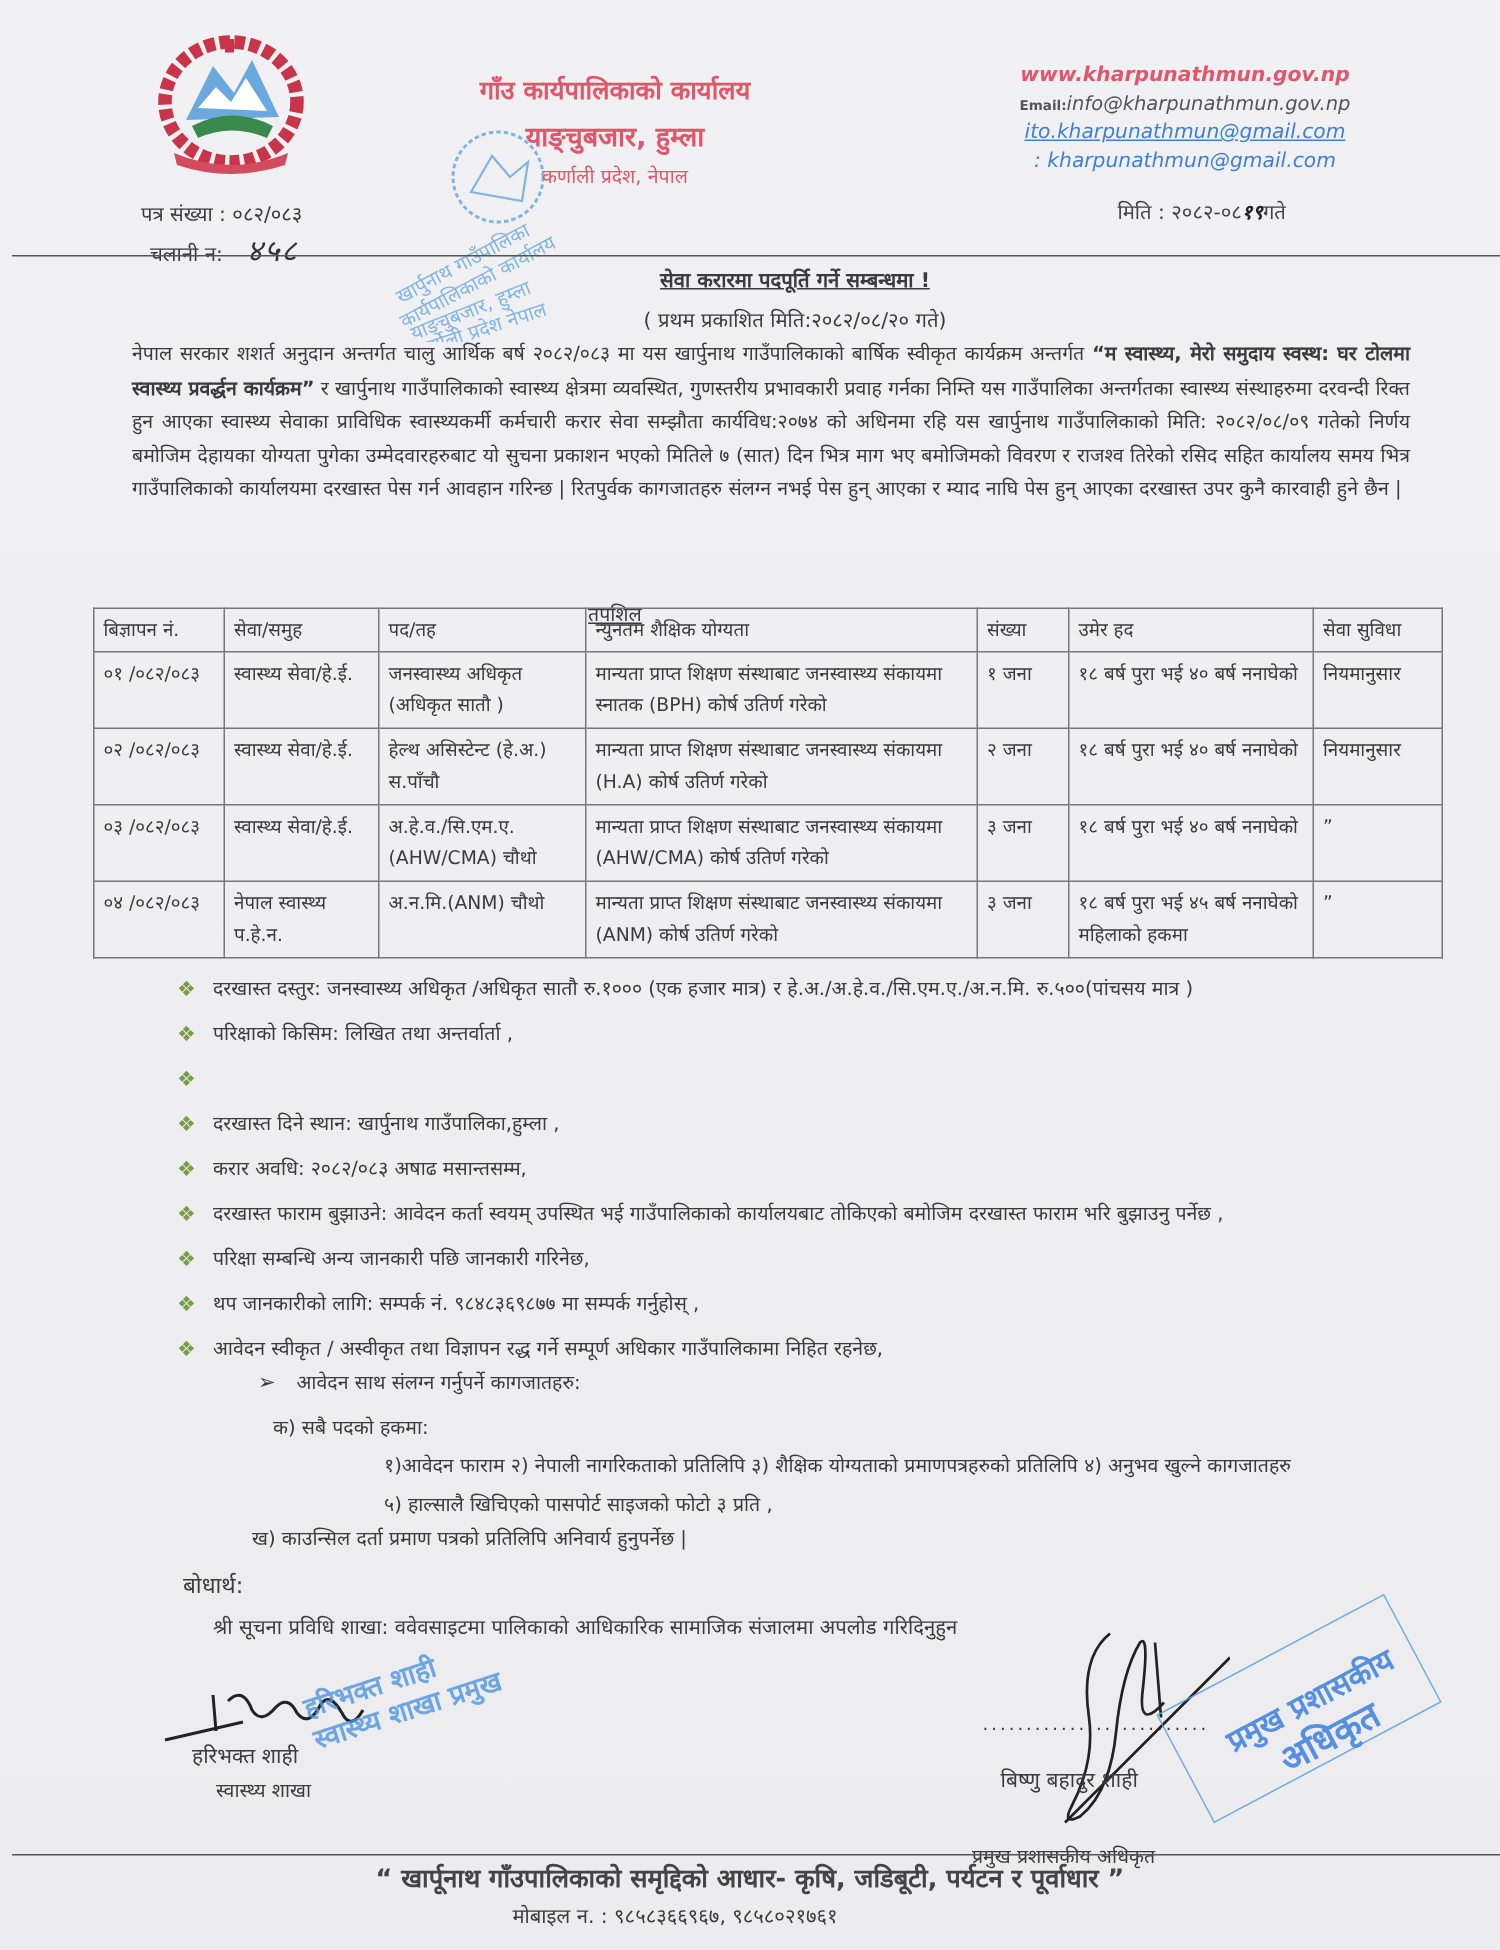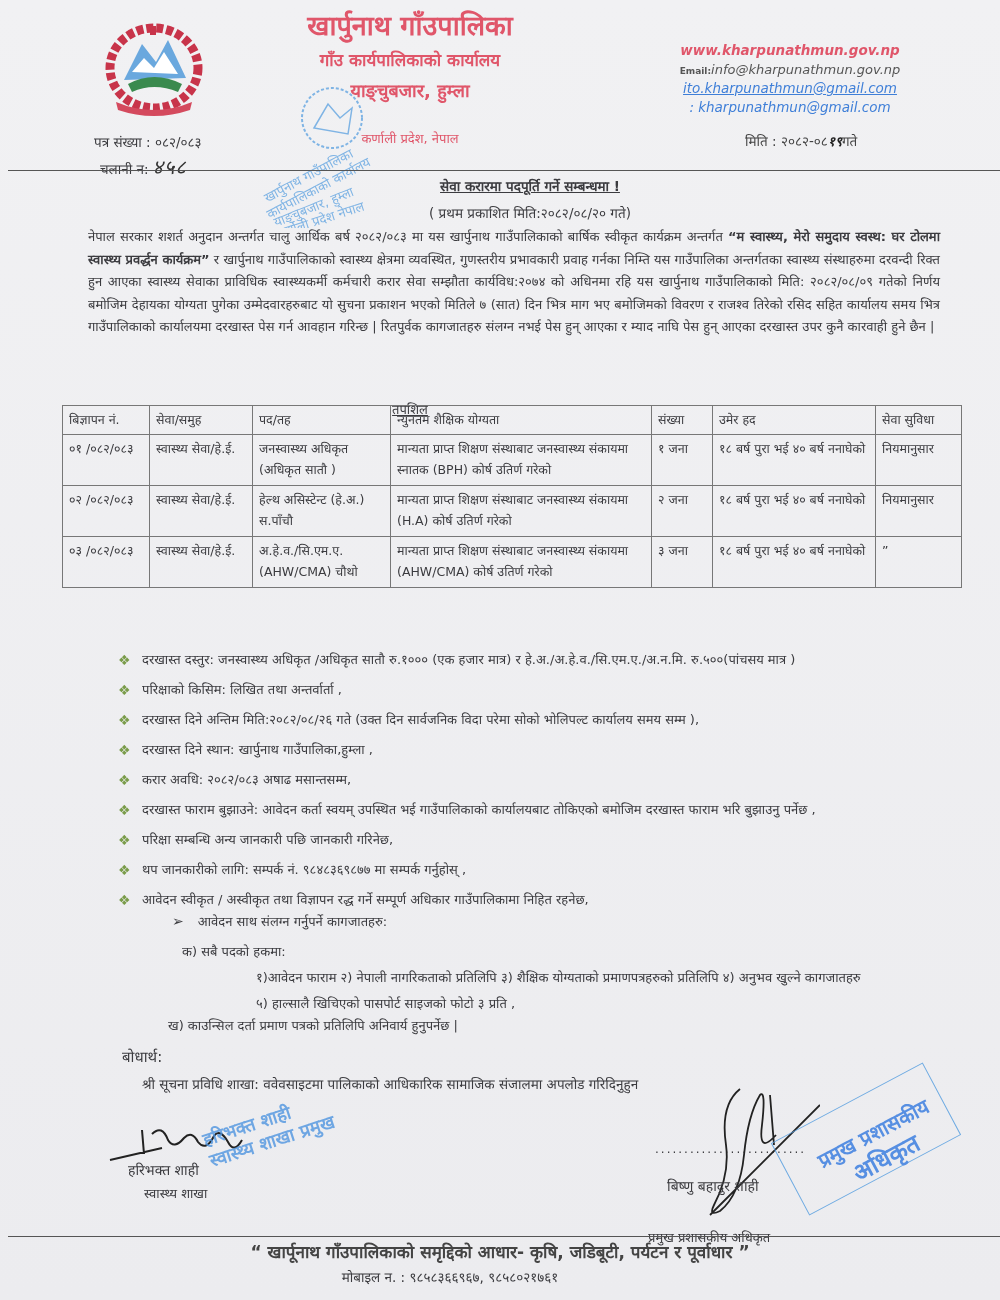--- a/index.html
+++ b/index.html
@@ -11,34 +11,34 @@
   }
   .page { position:absolute; inset:0; background:linear-gradient(180deg,#f1f1f3 0%,#ececef 100%); }
   .abs { position:absolute; }
 
   
   .emblem { left:98px; top:22px; width:112px; height:96px; }
   .head-title { left:0; width:1000px; text-align:center; color:#e0566a; }
   .t1 { top:6px; font-size:27px; font-weight:bold; left:200px; width:420px; }
   .t2 { top:48px; font-size:17px; left:200px; width:420px; font-weight:bold; }
   .t3 { top:78px; font-size:18px; left:200px; width:420px; font-weight:bold; }
-  .t4 { top:108px; font-size:13px; left:200px; width:420px;margin-top:21px; }
+  .t4 { top:108px; font-size:13px; left:200px; width:420px; }
 
   .contact { left:640px; width:300px; text-align:center; font-style:italic; font-size:13.5px; }
   .c1 { top:42px; color:#e0566a; font-weight:bold; }
   .c2 { top:62px; color:#555; font-size:13px; }
   .c2 .lbl { font-size:9px; font-weight:bold; font-style:normal; }
   .c3 { top:80px; color:#3f7fd8; text-decoration:underline; }
   .c4 { top:99px; color:#3f7fd8; }
   .date { left:745px; top:132px; font-size:13.5px; color:#444; }
   .date .hand { font-family:"DejaVu Serif", serif; font-weight:bold; font-style:italic; color:#222; }
 
   .refno { left:94px; top:133px; font-size:13.5px; }
   .dispatch { left:100px; top:153px; font-size:13.5px; }
-  .dispatch .hand { font-family:"DejaVu Serif", serif; font-style:italic; font-size:20px; color:#333; margin-left:4px; letter-spacing:1px; }
+  .dispatch .hand { font-family:"DejaVu Serif", serif; font-style:italic; font-size:20px; color:#333; margin-left:16px; letter-spacing:1px; }
   .hrule { left:8px; width:992px; height:0; border-top:1.5px solid #555; }
   .r1 { top:170px; }
 
   
   .stamp { left:248px; top:78px; width:160px; height:150px; color:#5aa0e0; opacity:.75; }
 
   .subject { left:0; width:1000px; top:177px; text-align:center; font-size:13.5px; }
   .subject span { text-decoration:underline; font-weight:bold; margin-left:60px; }
   .pubdate { left:0; width:1000px; top:204px; text-align:center; font-size:13.5px; margin-left:30px; }
 
@@ -96,21 +96,20 @@
 
   <svg class="abs stamp" viewBox="0 0 160 150">
     <circle cx="84" cy="40" r="30" fill="none" stroke="#5aa0e0" stroke-width="2" stroke-dasharray="3 2"></circle>
     <polygon points="66,50 80,26 92,40 104,30 100,56" fill="none" stroke="#5aa0e0" stroke-width="1.5"></polygon>
     <text x="10" y="92" fill="#5aa0e0" font-size="13" transform="rotate(-28 80 90)" font-family="DejaVu Sans, sans-serif">खार्पुनाथ गाउँपालिका</text>
     <text x="14" y="110" fill="#5aa0e0" font-size="13" transform="rotate(-28 80 110)" font-family="DejaVu Sans, sans-serif">कार्यपालिकाको कार्यालय</text>
     <text x="24" y="128" fill="#5aa0e0" font-size="13" transform="rotate(-22 80 128)" font-family="DejaVu Sans, sans-serif">याङ्चुबजार, हुम्ला</text>
     <text x="26" y="144" fill="#5aa0e0" font-size="13" transform="rotate(-18 80 144)" font-family="DejaVu Sans, sans-serif">कर्णाली प्रदेश नेपाल</text>
   </svg>
 
-  <div class="abs head-title t1">खार्पुनाथ गाँउपालिका</div>
   <div class="abs head-title t2">गाँउ कार्यपालिकाको कार्यालय</div>
   <div class="abs head-title t3">याङ्चुबजार, हुम्ला</div>
   <div class="abs head-title t4">कर्णाली प्रदेश, नेपाल</div>
 
   <div class="abs contact c1">www.kharpunathmun.gov.np</div>
   <div class="abs contact c2">
     <span class="lbl">Email:</span><span>info@kharpunathmun.gov.np</span>
   </div>
   <div class="abs contact c3">ito.kharpunathmun@gmail.com</div>
   <div class="abs contact c4">: kharpunathmun@gmail.com</div>
@@ -171,35 +170,43 @@
       </tr>
       <tr>
         <td>०३ /०८२/०८३</td>
         <td>स्वास्थ्य सेवा/हे.ई.</td>
         <td>अ.हे.व./सि.एम.ए.(AHW/CMA) चौथो</td>
         <td>मान्यता प्राप्त शिक्षण संस्थाबाट जनस्वास्थ्य संकायमा (AHW/CMA) कोर्ष उतिर्ण गरेको</td>
         <td>३ जना</td>
         <td>१८ बर्ष पुरा भई ४० बर्ष ननाघेको</td>
         <td>”</td>
       </tr>
+      <tr>
+        <td>०४ /०८२/०८३</td>
+        <td>नेपाल स्वास्थ्य प.हे.न.</td>
+        <td>अ.न.मि.(ANM) चौथो</td>
+        <td>मान्यता प्राप्त शिक्षण संस्थाबाट जनस्वास्थ्य संकायमा (ANM) कोर्ष उतिर्ण गरेको</td>
+        <td>३ जना</td>
+        <td>१८ बर्ष पुरा भई ४५ बर्ष ननाघेको महिलाको हकमा</td>
+        <td>”</td>
+      </tr>
     </tbody>
   </table>
 
   <div class="abs bullets">
     <div class="bullet">
         <span class="ico">❖</span>
         <span>दरखास्त दस्तुर: जनस्वास्थ्य अधिकृत /अधिकृत सातौ रु.१००० (एक हजार मात्र) र हे.अ./अ.हे.व./सि.एम.ए./अ.न.मि. रु.५००(पांचसय मात्र )</span>
       </div>
     <div class="bullet">
         <span class="ico">❖</span>
         <span>परिक्षाको किसिम: लिखित तथा अन्तर्वार्ता ,</span>
       </div>
     <div class="bullet">
         <span class="ico">❖</span>
-        <span>दरखास्त दिने अन्तिम मिति:२०८२/०८/२६  गते (उक्त दिन सार्वजनिक विदा परेमा सोको भोलिपल्ट कार्यालय समय सम्म ),</span>
       </div>
     <div class="bullet">
         <span class="ico">❖</span>
         <span>दरखास्त दिने स्थान: खार्पुनाथ गाउँपालिका,हुम्ला ,</span>
       </div>
     <div class="bullet">
         <span class="ico">❖</span>
         <span>करार अवधि: २०८२/०८३ अषाढ मसान्तसम्म,</span>
       </div>
     <div class="bullet">

